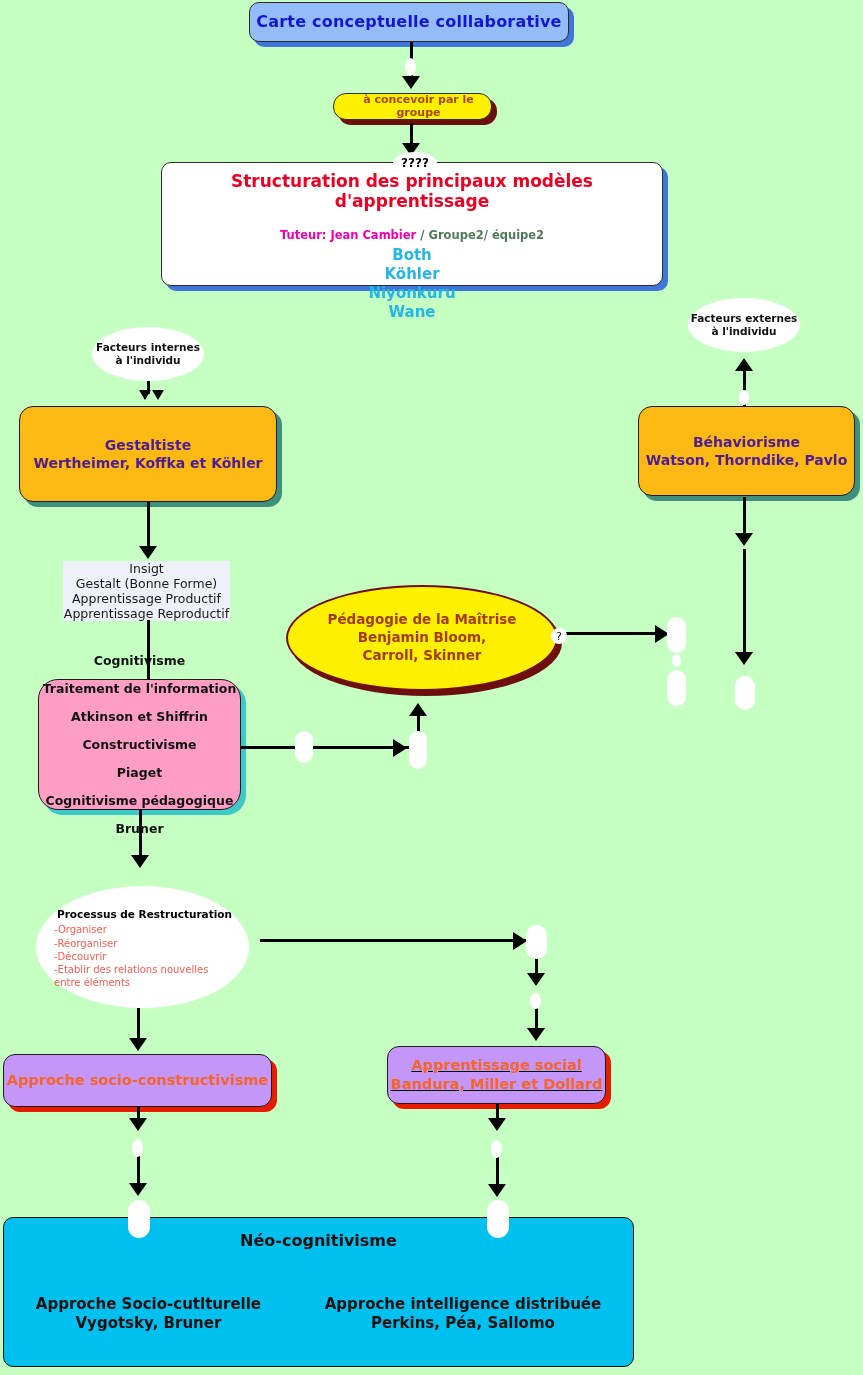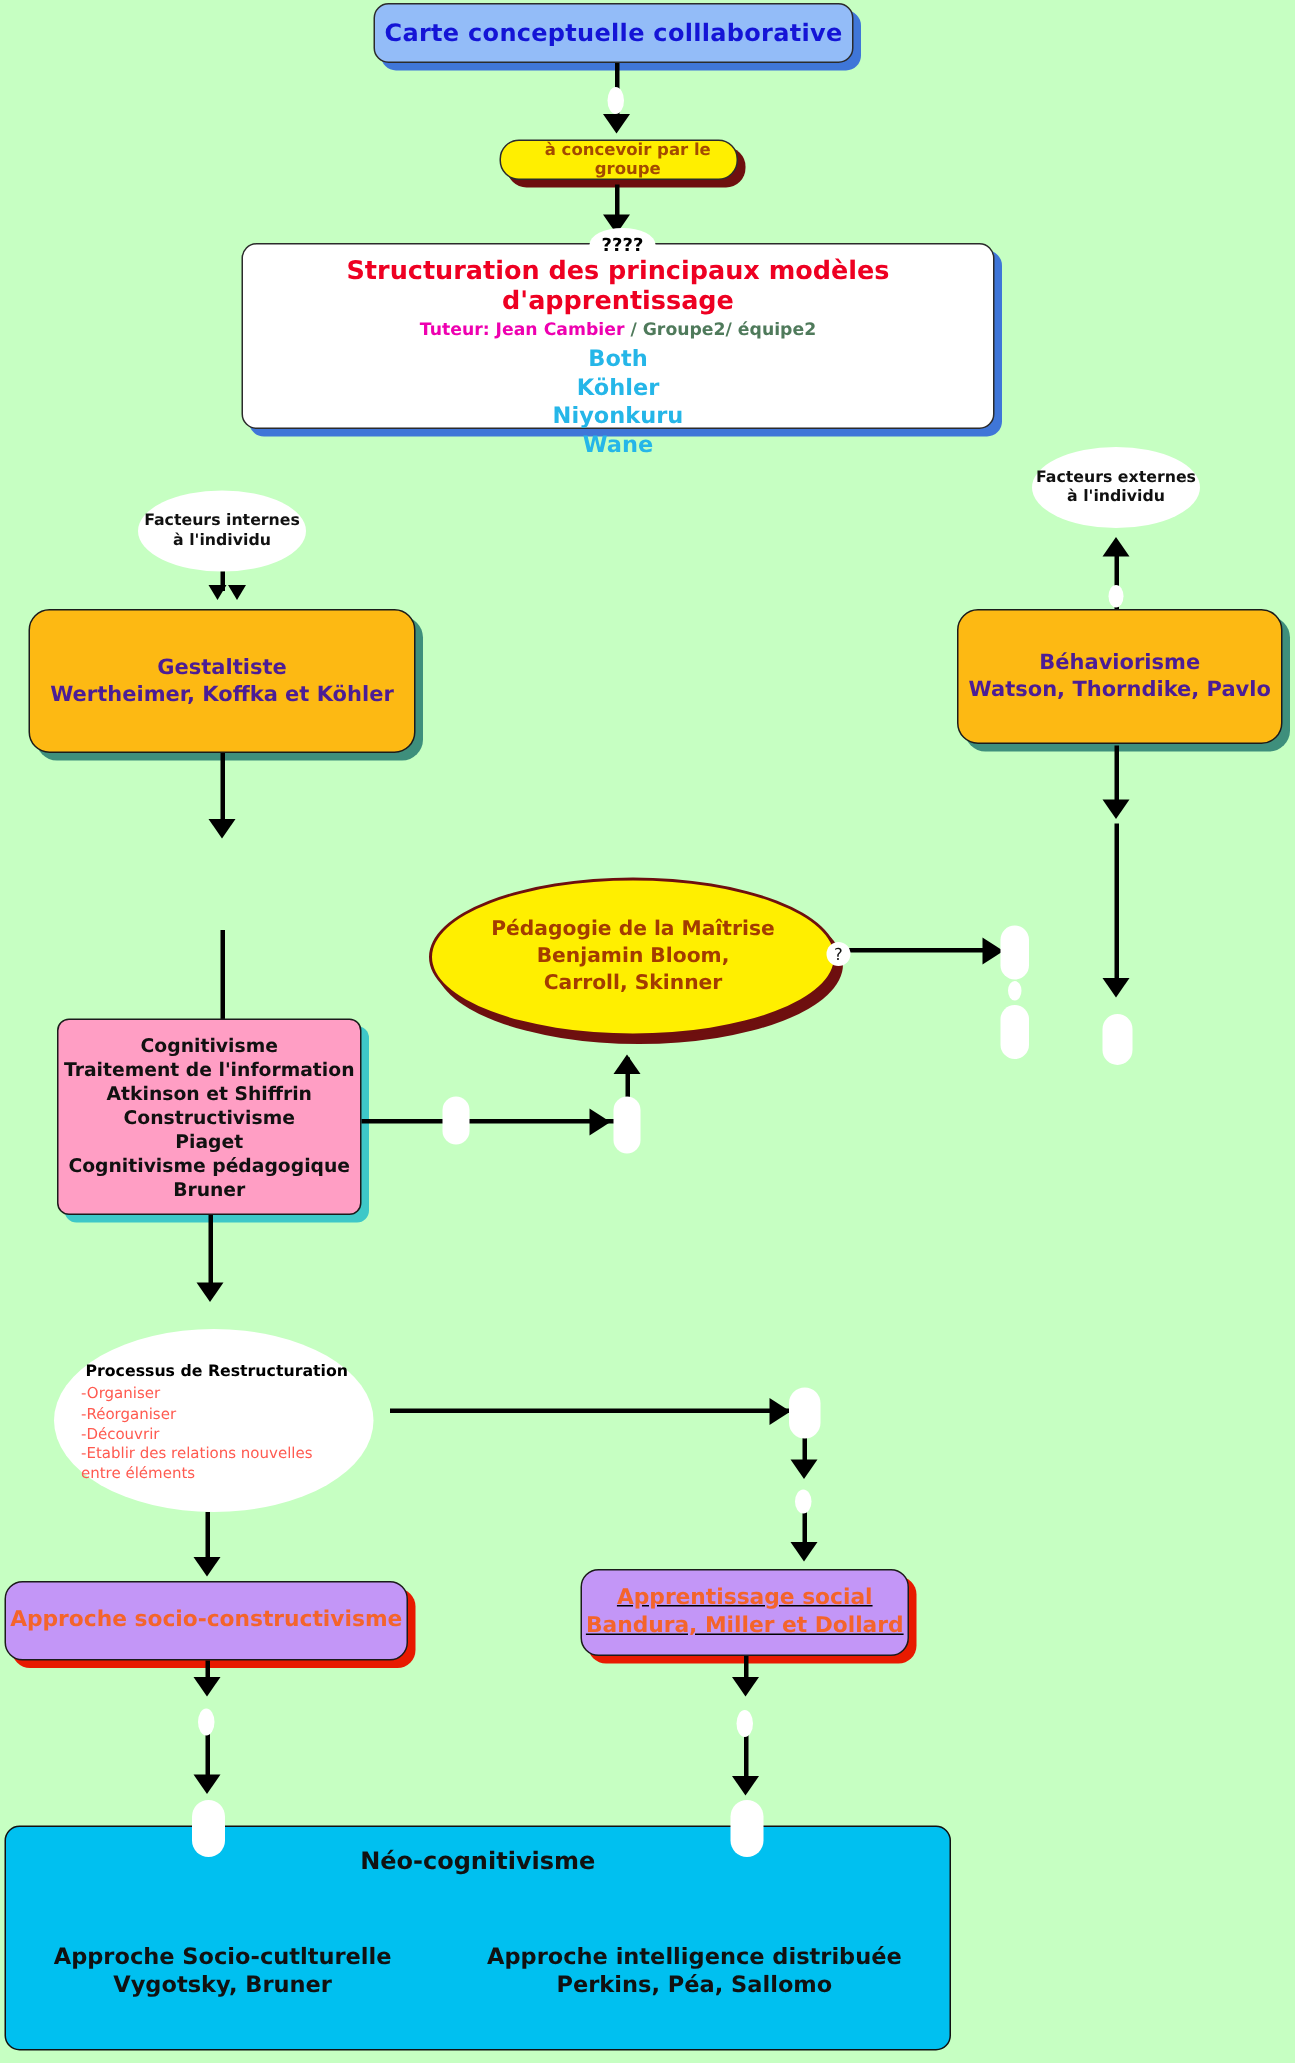--- a/index.html
+++ b/index.html
@@ -39,21 +39,21 @@
   #conceive-box .t{color:#a34a00;font-weight:bold;font-size:11px;padding-left:12px;}
 
   
   #main-box{
     left:161px;top:162px;width:502px;height:124px;
     background:#ffffff;border:1.5px solid #2b2b2b;border-radius:10px;
     box-shadow:5px 5px 0 0 #3f76d8;
     justify-content:flex-start;padding-top:8px;
   }
   #main-box .line1{color:#ee0022;font-weight:bold;font-size:17px;}
-  #main-box .line2{font-size:11.5px;font-weight:bold;margin-top:2px;}
+  #main-box .line2{font-size:11.5px;font-weight:bold;margin-top:18px;}
   #main-box .line2 .tutor{color:#ee00b0;}
   #main-box .line2 .grp{color:#4f7a5b;}
   #main-box .names{color:#25b6e8;font-weight:bold;font-size:15px;margin-top:3px;line-height:1.28;}
 
   
   #qmarks{
     position:absolute;left:393px;top:152px;width:44px;height:22px;
     background:#ffffff;border-radius:50%;
     display:flex;align-items:center;justify-content:center;
     color:#000;font-weight:bold;font-size:12px;z-index:1;
@@ -78,21 +78,21 @@
 
   
   #insigt-box{
     left:63px;top:561px;width:167px;height:60px;
     background:#eef0f7;border:none;
     color:#1a1a1a;font-size:12.5px;line-height:1.22;justify-content:center;
   }
 
   
   .pink{
-    background:#ff9ec4;border:1.5px solid #1b1b1b;border-radius:8px;
+    background:#ff9ec4;border:1.5px solid #1b1b1b;border-radius:20px;gap:12px;
   }
   .pink .t{color:#111;font-weight:bold;font-size:12.5px;line-height:1.28;}
   #cogni-box{left:38px;top:679px;width:203px;height:131px;box-shadow:5px 5px 0 0 #3ec8c8;}
   #neobehav-box{left:631px;top:701px;width:196px;height:93px;box-shadow:3px 3px 0 0 #c8c8c8;}
   #neobehav-box .t{font-size:12.5px;}
 
   
   #maitrise-ell{
     left:286px;top:585px;width:272px;height:106px;
     background:#ffef00;border:2.5px solid #6e0f0f;border-radius:50%;
@@ -221,20 +221,26 @@
 
   <div class="conn vline" style="left:743px;top:497px;height:45px;"></div>
   <div class="arrow-dn" style="left:735px;top:533px;"></div>
   <div class="conn vline" style="left:743px;top:549px;height:110px;"></div>
   <div class="arrow-dn" style="left:735px;top:652px;"></div>
   <div class="pill" style="left:735px;top:676px;width:20px;height:34px;"></div>
 
   <div class="conn vline" style="left:147px;top:502px;height:52px;"></div>
   <div class="arrow-dn" style="left:139px;top:546px;"></div>
 
+  <div class="node" id="insigt-box">
+    <div>Insigt</div>
+    <div>Gestalt (Bonne Forme)</div>
+    <div>Apprentissage Productif</div>
+    <div>Apprentissage Reproductif</div>
+  </div>
 
   <div class="conn vline" style="left:147px;top:620px;height:60px;"></div>
 
   <div class="node rnd pink" id="cogni-box">
     <div class="t">Cognitivisme</div>
     <div class="t">Traitement de l'information</div>
     <div class="t">Atkinson et Shiffrin</div>
     <div class="t">Constructivisme</div>
     <div class="t">Piaget</div>
     <div class="t">Cognitivisme pédagogique</div>

